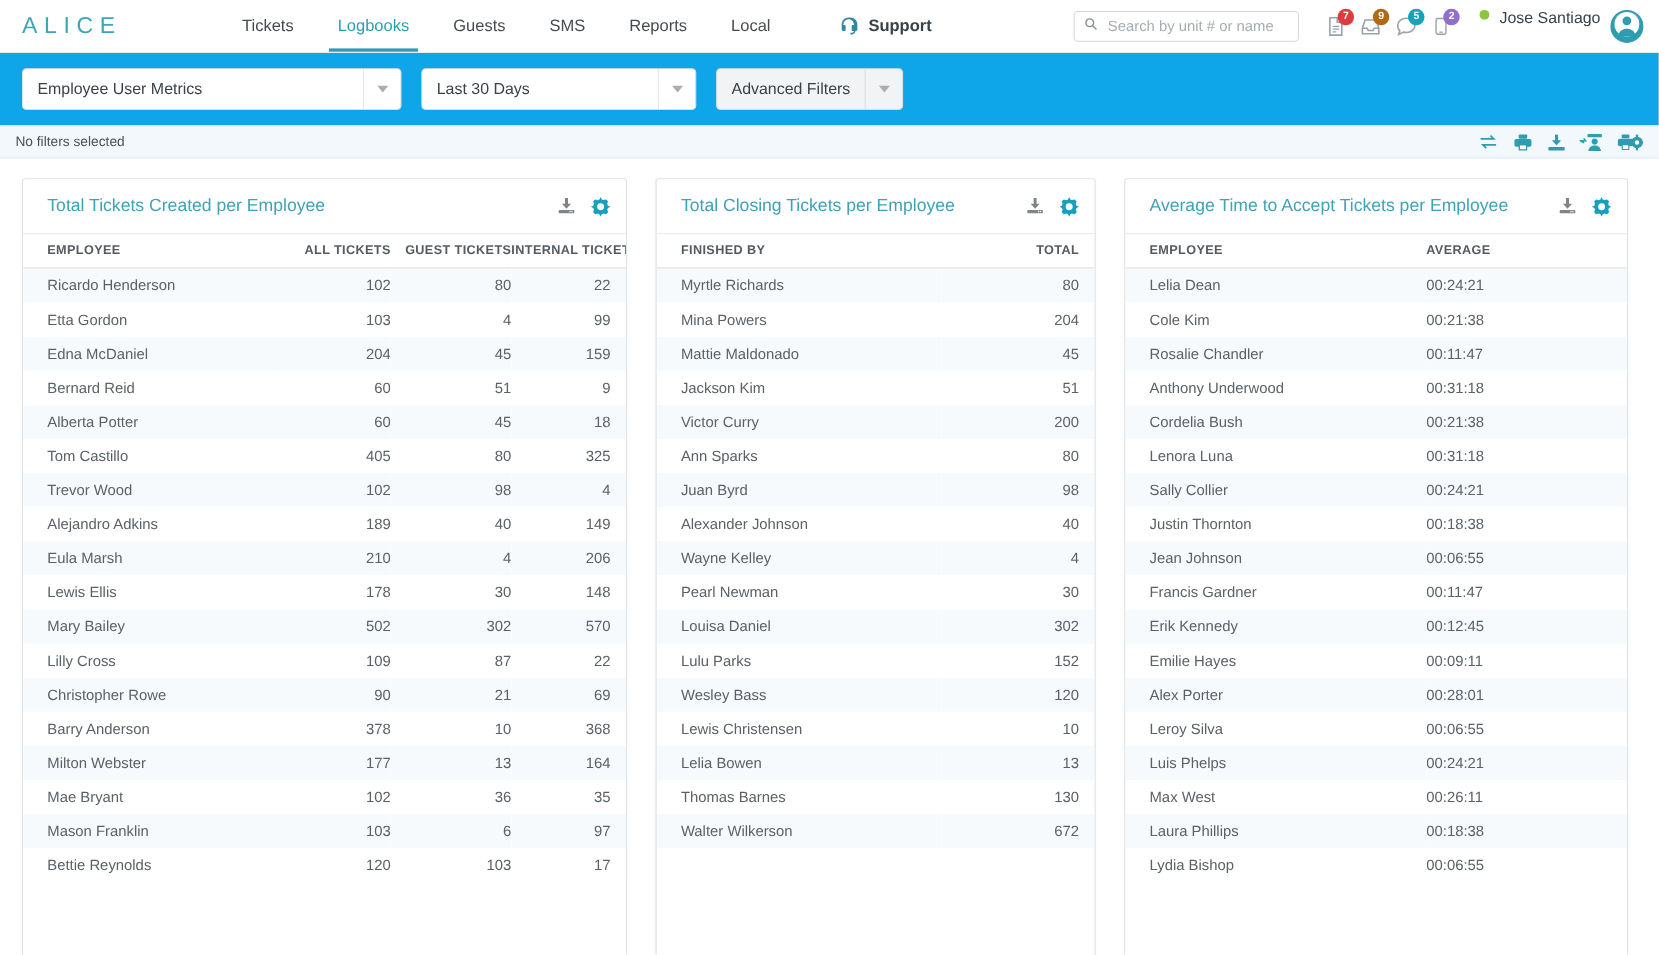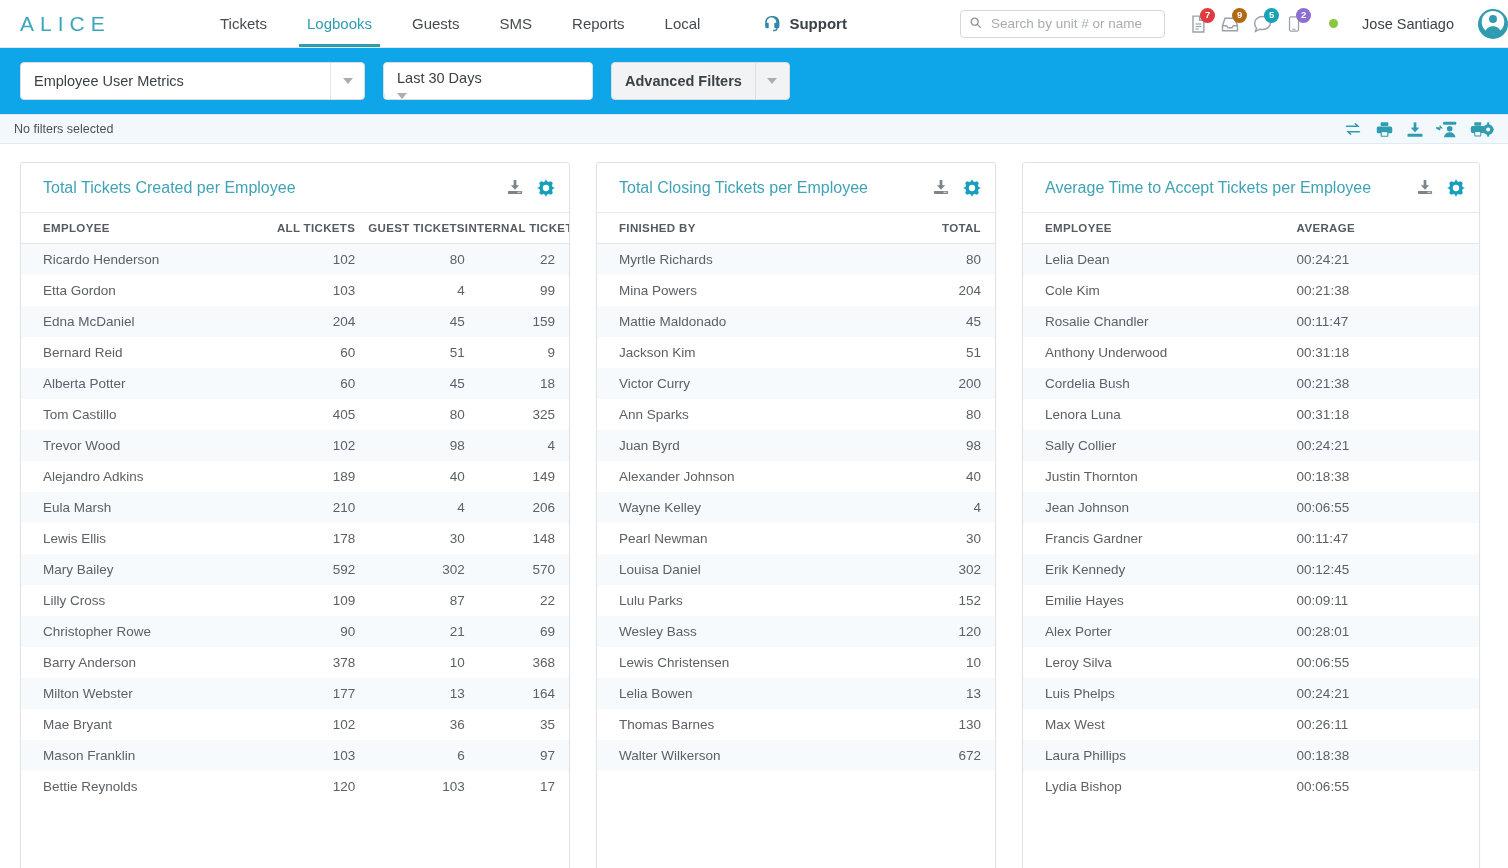--- a/index.html
+++ b/index.html
@@ -68,20 +68,21 @@
     font-weight: bold;
     color: #3a4248;
     cursor: pointer;
   }
   .headset-icon { display: inline-flex; }
 
   .nav-right {
     margin-left: auto;
     display: flex;
     align-items: center;
+    padding-right: 14px;
     gap: 0;
   }
   .search-box {
     width: 205px;
     height: 28px;
     border: 1px solid #d5d9dc;
     border-radius: 4px;
     display: flex;
     align-items: center;
     padding: 0 8px;
@@ -117,22 +118,22 @@
     border-radius: 50%;
     color: #fff;
     font-size: 9.5px;
     font-weight: bold;
     display: flex; align-items: center; justify-content: center;
     padding: 0 3px;
     line-height: 1;
   }
   .user-block {
     display: flex;
-    align-items: center;
-    gap: 24px;
+    align-items: flex-start;
+    gap: 9px;
     margin-left: 22px;
     cursor: pointer;
   }
   .status-dot {
     width: 9px; height: 9px; border-radius: 50%;
     background: #8cc63f;
   }
   .user-name { font-size: 14.5px; color: #3a4248; white-space: nowrap; }
   .avatar {
     width: 30px; height: 30px;
@@ -174,24 +175,24 @@
     display: flex; align-items: center; justify-content: center;
   }
   .caret-tri {
     width: 0; height: 0;
     border-left: 5px solid transparent;
     border-right: 5px solid transparent;
     border-top: 6px solid #a8aeb3;
   }
   #sel-report { width: 345px; }
   #sel-report .val { flex: 1; }
-  #sel-range { width: 210px; flex-direction: column; }
+  #sel-range { width: 250px; }
   #sel-range .val { flex: 1; }
   #btn-adv { background: #f2f3f4; }
-  #btn-adv .val { font-weight: bold; font-size: 14.5px; }
+  #btn-adv .val { font-weight: normal; font-size: 14.5px; }
   #btn-adv .caret { border-left: 1px solid #dcdfe1; }
 
   
   .filterstrip {
     height: 30px;
     background: #f3f8fd;
     border-top: 1px solid #e2eaf2;
     border-bottom: 1px solid #e2eaf2;
     display: flex;
     align-items: center;
@@ -559,21 +560,21 @@
               <td class="pad-r">206</td>
             </tr>
             <tr>
               <td class="left">Lewis Ellis</td>
               <td class="">178</td>
               <td class="">30</td>
               <td class="pad-r">148</td>
             </tr>
             <tr>
               <td class="left">Mary Bailey</td>
-              <td class="">592</td>
+              <td class="">502</td>
               <td class="">302</td>
               <td class="pad-r">570</td>
             </tr>
             <tr>
               <td class="left">Lilly Cross</td>
               <td class="">109</td>
               <td class="">87</td>
               <td class="pad-r">22</td>
             </tr>
             <tr>

